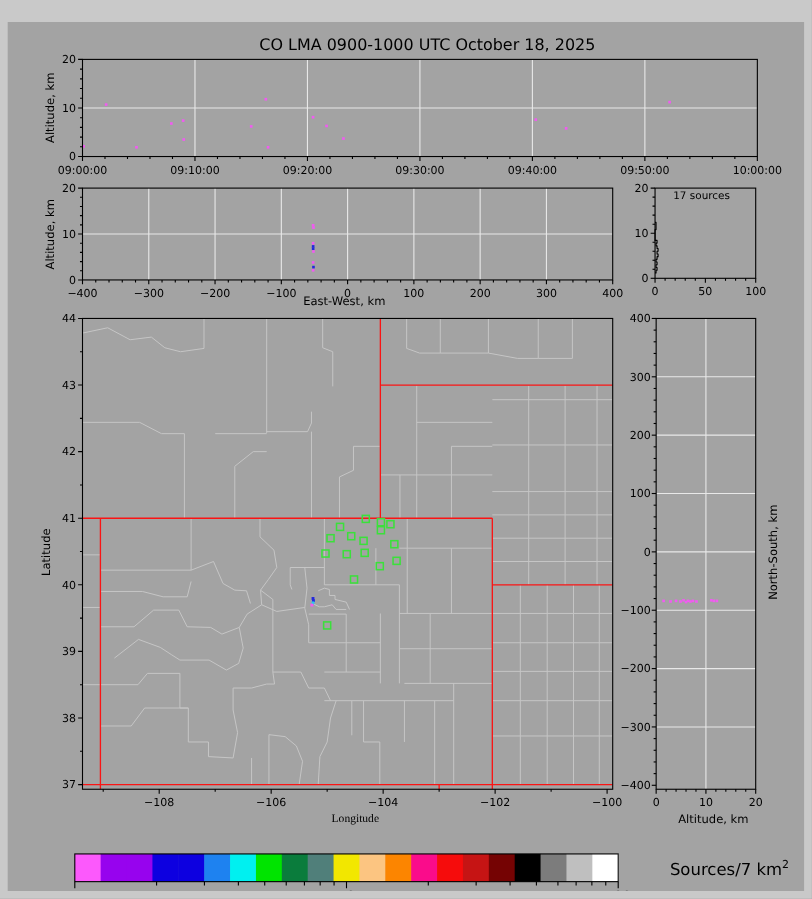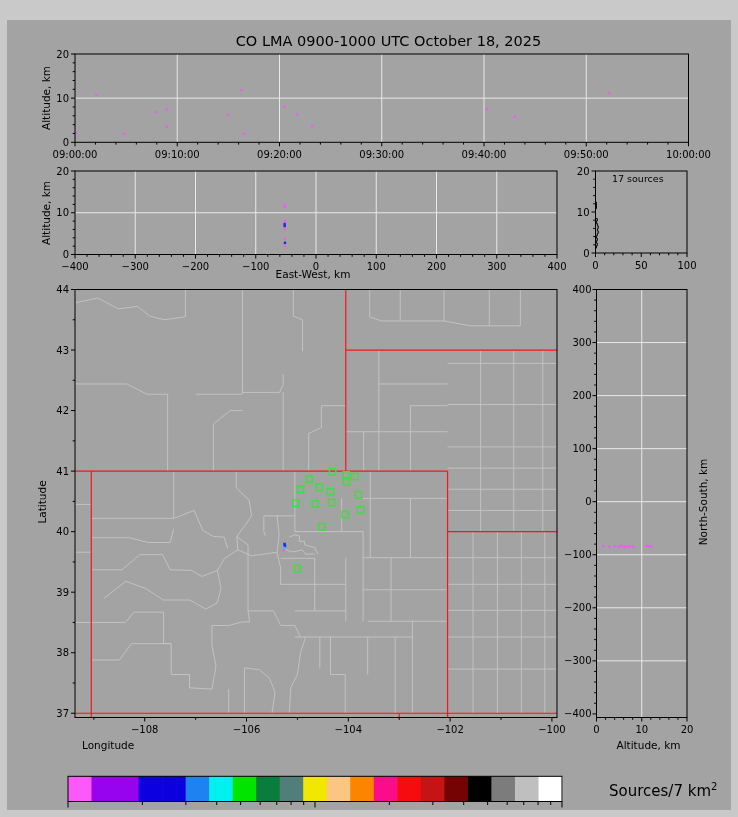--- a/index.html
+++ b/index.html
@@ -12,21 +12,21 @@
   .figure{position:absolute;left:7px;top:7px;right:7px;bottom:7px;background:#a3a3a3;overflow:hidden;margin-top:13px;}
   .abslab{position:absolute;color:#000;white-space:nowrap;}
   .title{left:75px;top:13px;width:613px;text-align:center;font-size:14.5px;}
   .rot{transform:translate(-50%,-50%) rotate(-90deg);transform-origin:center;}
   .axname{font-size:10.5px;}
   .ylab1{left:39px;top:78px;}
   .ylab2{left:39px;top:193px;}
   .ylabmap{left:35px;top:482px;}
   .ylabns{left:696px;top:482px;}
   .xlab-ew{left:65px;top:248px;width:482px;text-align:center;}
-  .xlab-lon{left:75px;top:719px;width:482px;}
+  .xlab-lon{left:75px;top:719px;width:482px;text-align:center;font-family:Liberation Serif, serif;}
   .xlab-alt{left:589px;top:719px;width:105px;text-align:center;}
   .ann17{left:605px;top:153px;font-size:9.5px;}
   .cblab{left:602px;top:761px;font-size:15px;}
   .cblab sup{font-size:10px;}
   svg text{fill:#000;}
 </style>
 </head>
 <body>
 
 <div class="figure">

